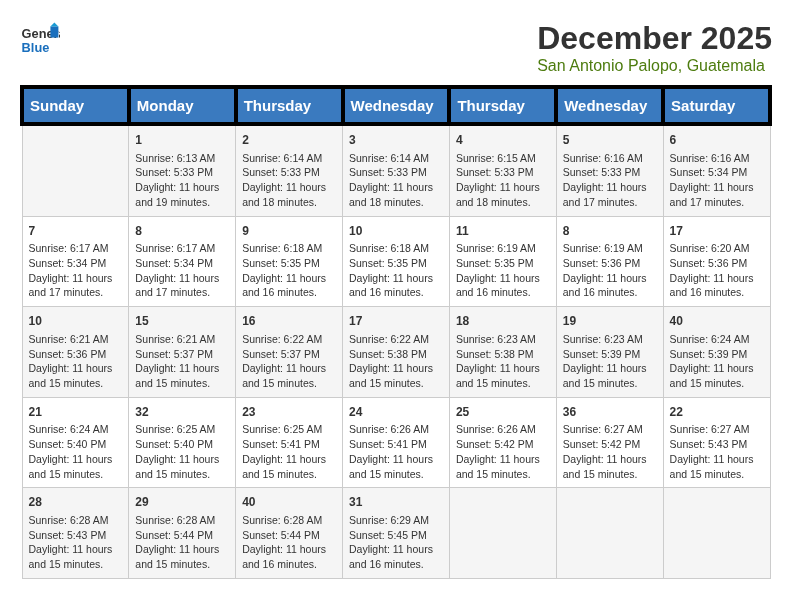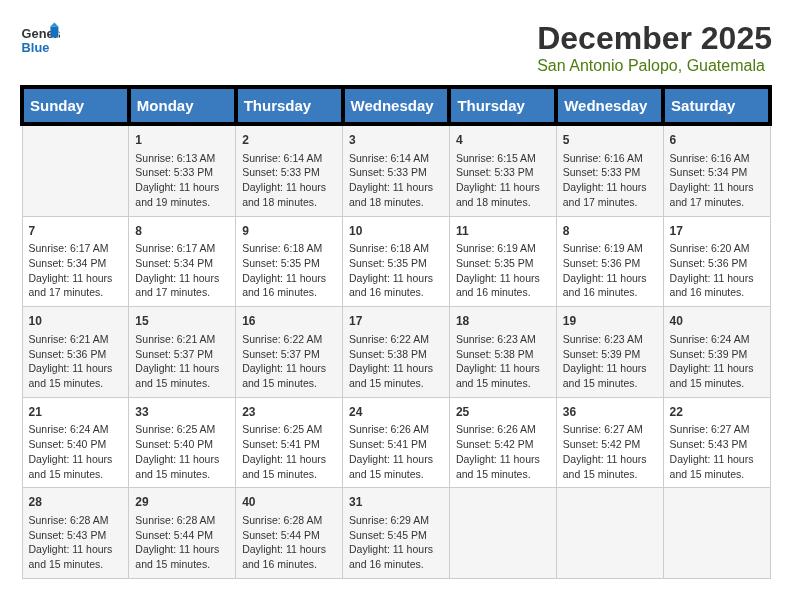--- a/index.html
+++ b/index.html
@@ -236,21 +236,21 @@
         </td>
       </tr>
       <tr>
         <td>
           <span class="day-number">21</span>
           <span>Sunrise: 6:24 AM</span><br>
           <span>Sunset: 5:40 PM</span><br>
           <span>Daylight: 11 hours and 15 minutes.</span>
         </td>
         <td>
-          <span class="day-number">33</span>
+          <span class="day-number">32</span>
           <span>Sunrise: 6:25 AM</span><br>
           <span>Sunset: 5:40 PM</span><br>
           <span>Daylight: 11 hours and 15 minutes.</span>
         </td>
         <td>
           <span class="day-number">23</span>
           <span>Sunrise: 6:25 AM</span><br>
           <span>Sunset: 5:41 PM</span><br>
           <span>Daylight: 11 hours and 15 minutes.</span>
         </td>

